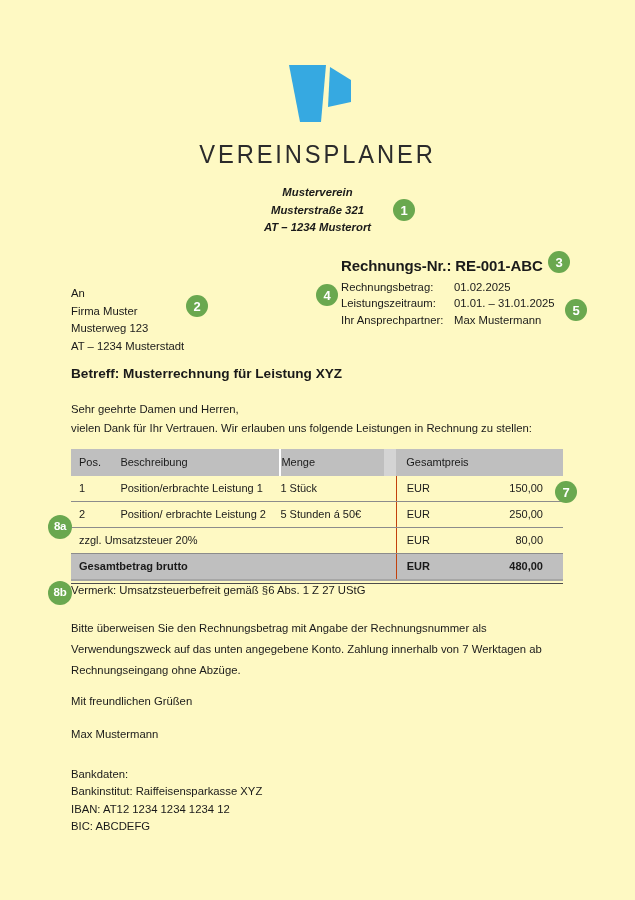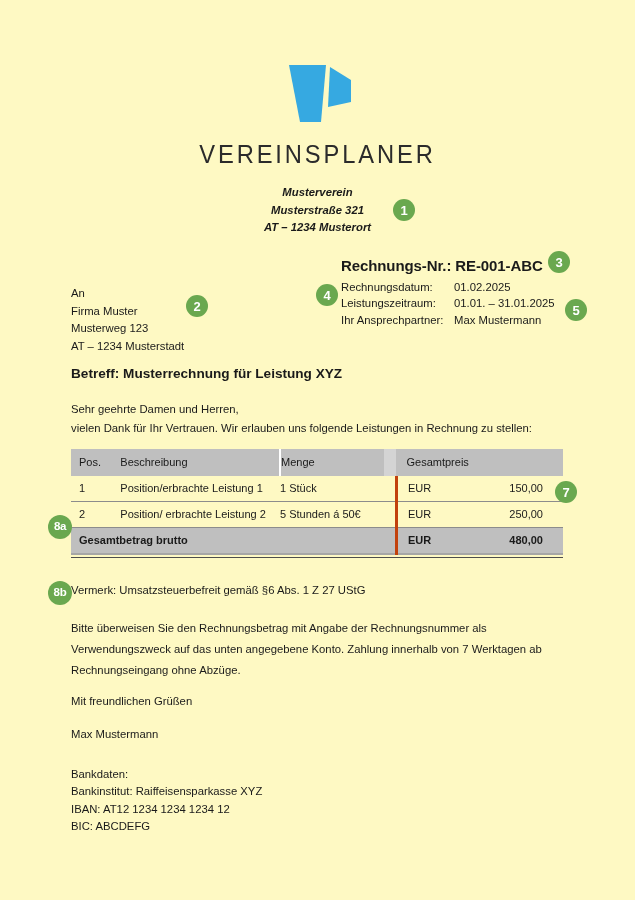--- a/index.html
+++ b/index.html
@@ -156,21 +156,21 @@
     border-bottom: 1px solid #8c8c8c;
   }
   tbody tr.total td {
     height: 25px;
     line-height: 25px;
     background: #bfbfbf;
     font-weight: bold;
     border-bottom: 2px solid #a6a6a6;
   }
   .vrule {
-    border-left: 3px solid #c2410c;
+    border-left: 1px solid #c2410c;
   }
   .table-underline {
     height: 0;
     border-top: 1.6px solid #4d4d4d;
     margin-top: 2px;
   }
 
   
   .exempt {
     position: absolute;
@@ -253,21 +253,21 @@
   <div class="sender">
     <div>Musterverein</div>
     <div>Musterstraße 321</div>
     <div>AT – 1234 Musterort</div>
   </div>
 
   <div class="meta">
     <div class="meta-title">Rechnungs-Nr.: RE-001-ABC</div>
 
     <div class="meta-row">
-      <span class="meta-label">Rechnungsdatum:</span>
+      <span class="meta-label">Rechnungsbetrag:</span>
       <span class="meta-value">01.02.2025</span>
     </div>
 
     <div class="meta-row">
       <span class="meta-label">Leistungszeitraum:</span>
       <span class="meta-value">01.01. – 31.01.2025</span>
     </div>
 
     <div class="meta-row">
       <span class="meta-label">Ihr Ansprechpartner:</span>
@@ -311,20 +311,25 @@
           <td class="c-amt">150,00</td>
         </tr>
         <tr class="item">
           <td class="c-pos">2</td>
           <td class="c-desc">Position/ erbrachte Leistung 2</td>
           <td class="c-menge">5 Stunden á 50€</td>
           <td class="c-gap"></td>
           <td class="c-cur vrule">EUR</td>
           <td class="c-amt">250,00</td>
         </tr>
+        <tr class="tax">
+          <td class="c-pos" colspan="4">zzgl. Umsatzsteuer 20%</td>
+          <td class="c-cur vrule">EUR</td>
+          <td class="c-amt">80,00</td>
+        </tr>
         <tr class="total">
           <td class="c-pos" colspan="4">Gesamtbetrag brutto</td>
           <td class="c-cur vrule">EUR</td>
           <td class="c-amt">480,00</td>
         </tr>
       </tbody>
     </table>
     <div class="table-underline"></div>
   </div>
 

